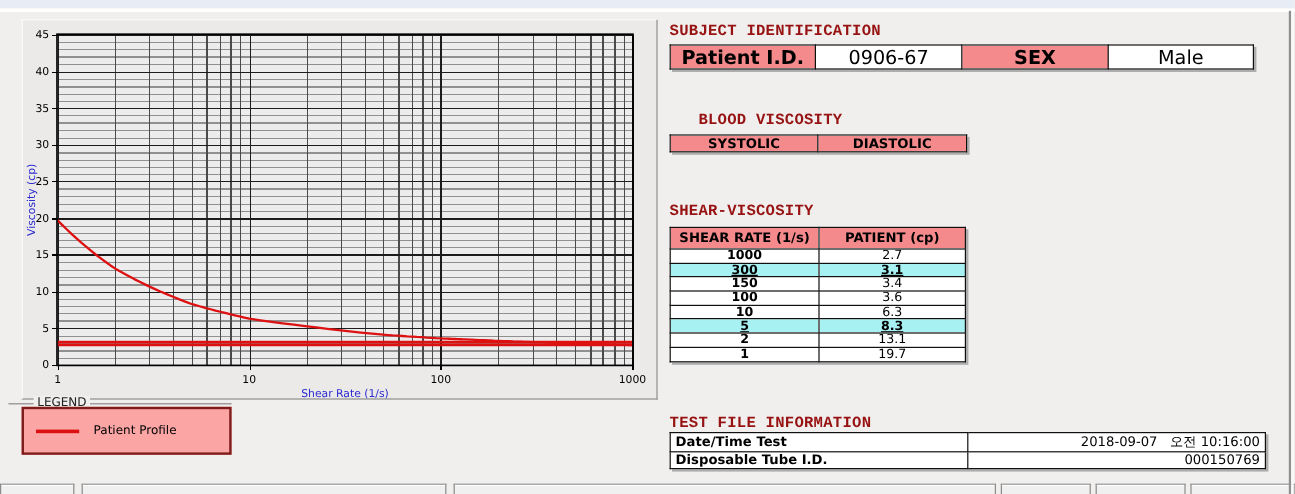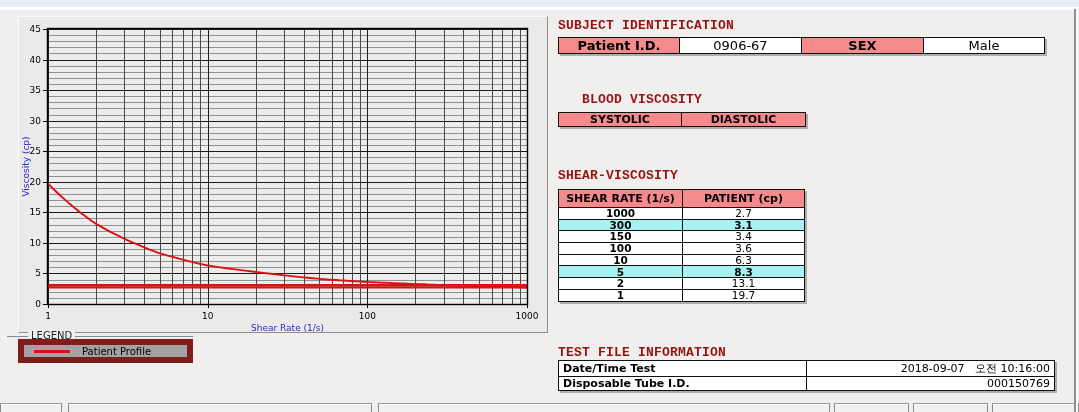--- a/index.html
+++ b/index.html
@@ -23,22 +23,22 @@
   }
   .chart-panel svg { display:block; }
 
   
   .legend-frame-line { position:absolute; left:7px; top:336px; width:186px; height:1px; background:#8a8a8a; }
   .legend-label {
     position:absolute; left:28px; top:330px; background:#f0efed; padding:0 3px;
     font-size:10px; color:#222;
   }
   .legend-box {
-    position:absolute; left:18px; top:339px; width:175px; height:24px;
-    background:#a3a3a3; border:6px solid #7f1d1d;
+    position:absolute; left:18px; top:339px; width:175px; height:40px;
+    background:#fca5a5; border:2px solid #7f1d1d;
     display:flex; align-items:center;
   }
   .legend-line-sample { width:36px; height:3px; margin-left:10px; background:#dd1111; }
   .legend-entry-label { font-size:10px; margin-left:12px; color:#000; }
 
   
   .sec-head {
     position:absolute; left:558px;
     font-size:13px; font-weight:bold; color:#971212; letter-spacing:0.2px;
     white-space:nowrap;
@@ -47,21 +47,21 @@
   
   table { border-collapse:collapse; table-layout:fixed; background:#ffffff;
           box-shadow:2px 2px 0 #adadad; position:absolute; }
   td,th { border:1px solid #101010; overflow:hidden; white-space:nowrap;
           text-align:center; vertical-align:middle; }
   .pink { background:#f48a8b; font-weight:bold; }
   .cyan { background:#a8f1f2; }
   .cyan td { font-weight:bold;text-decoration:underline; }
 
   .tbl-subject { left:558px; top:37px; width:486px; }
-  .tbl-subject td { height:15px; font-size:13px;margin-left:27px; }
+  .tbl-subject td { height:15px; font-size:16px;margin-left:27px; }
 
   .tbl-blood { left:558px; top:112px; width:247px; }
   .tbl-blood th { height:13px; font-size:11px; }
   .tbl-blood td { height:13px; font-size:11px; font-weight:bold; }
 
   .tbl-shear { left:558px; top:189px; width:246px; }
   .tbl-shear th { height:18px; font-size:11px; }
   .tbl-shear td { height:11.7px; font-size:10.5px; line-height:1; }
   .tbl-shear td.rate { font-weight:bold; }
 

